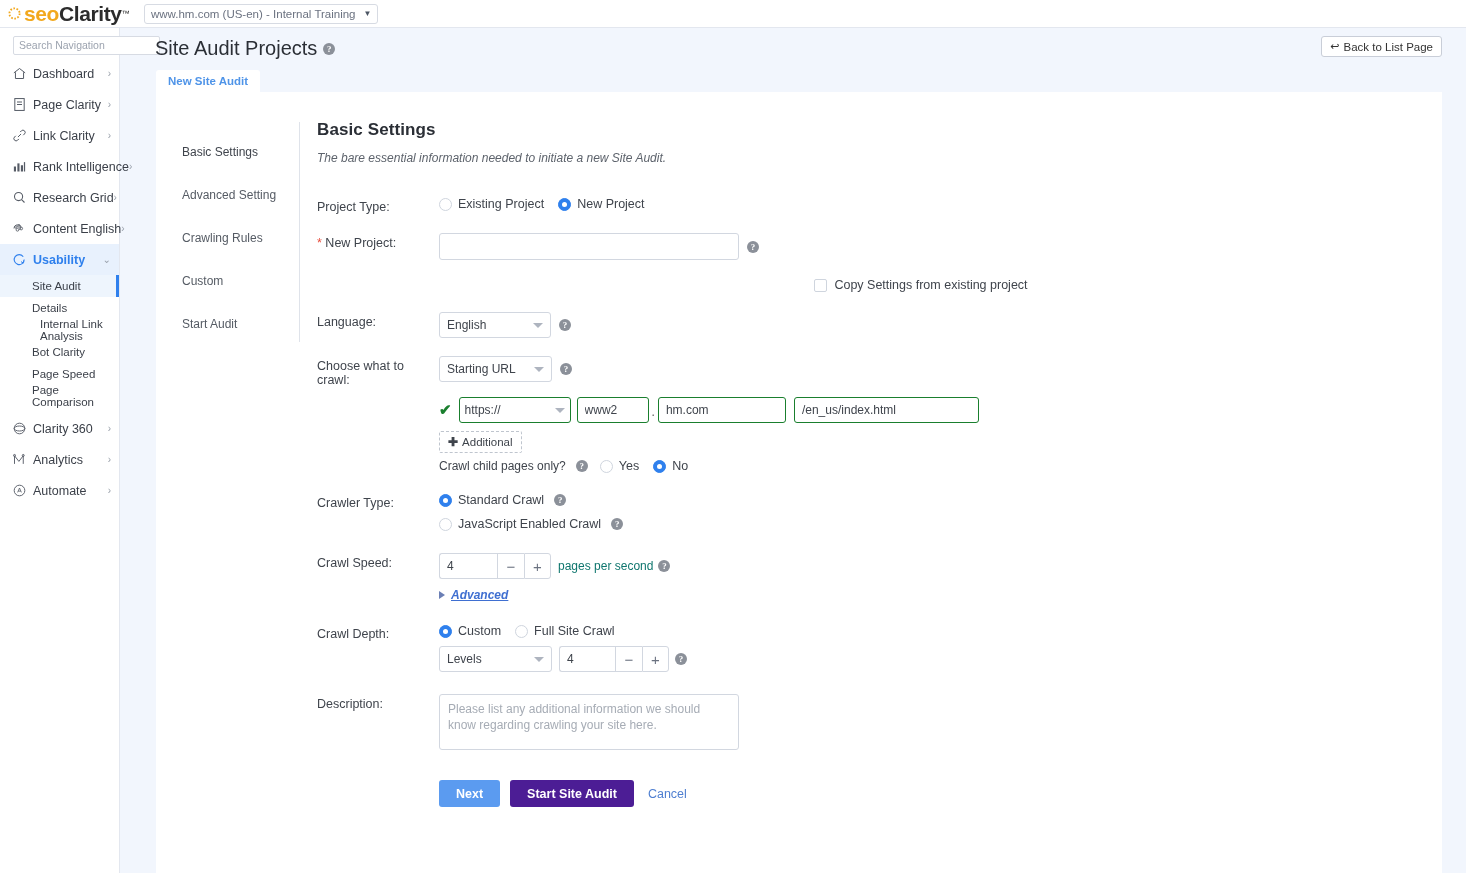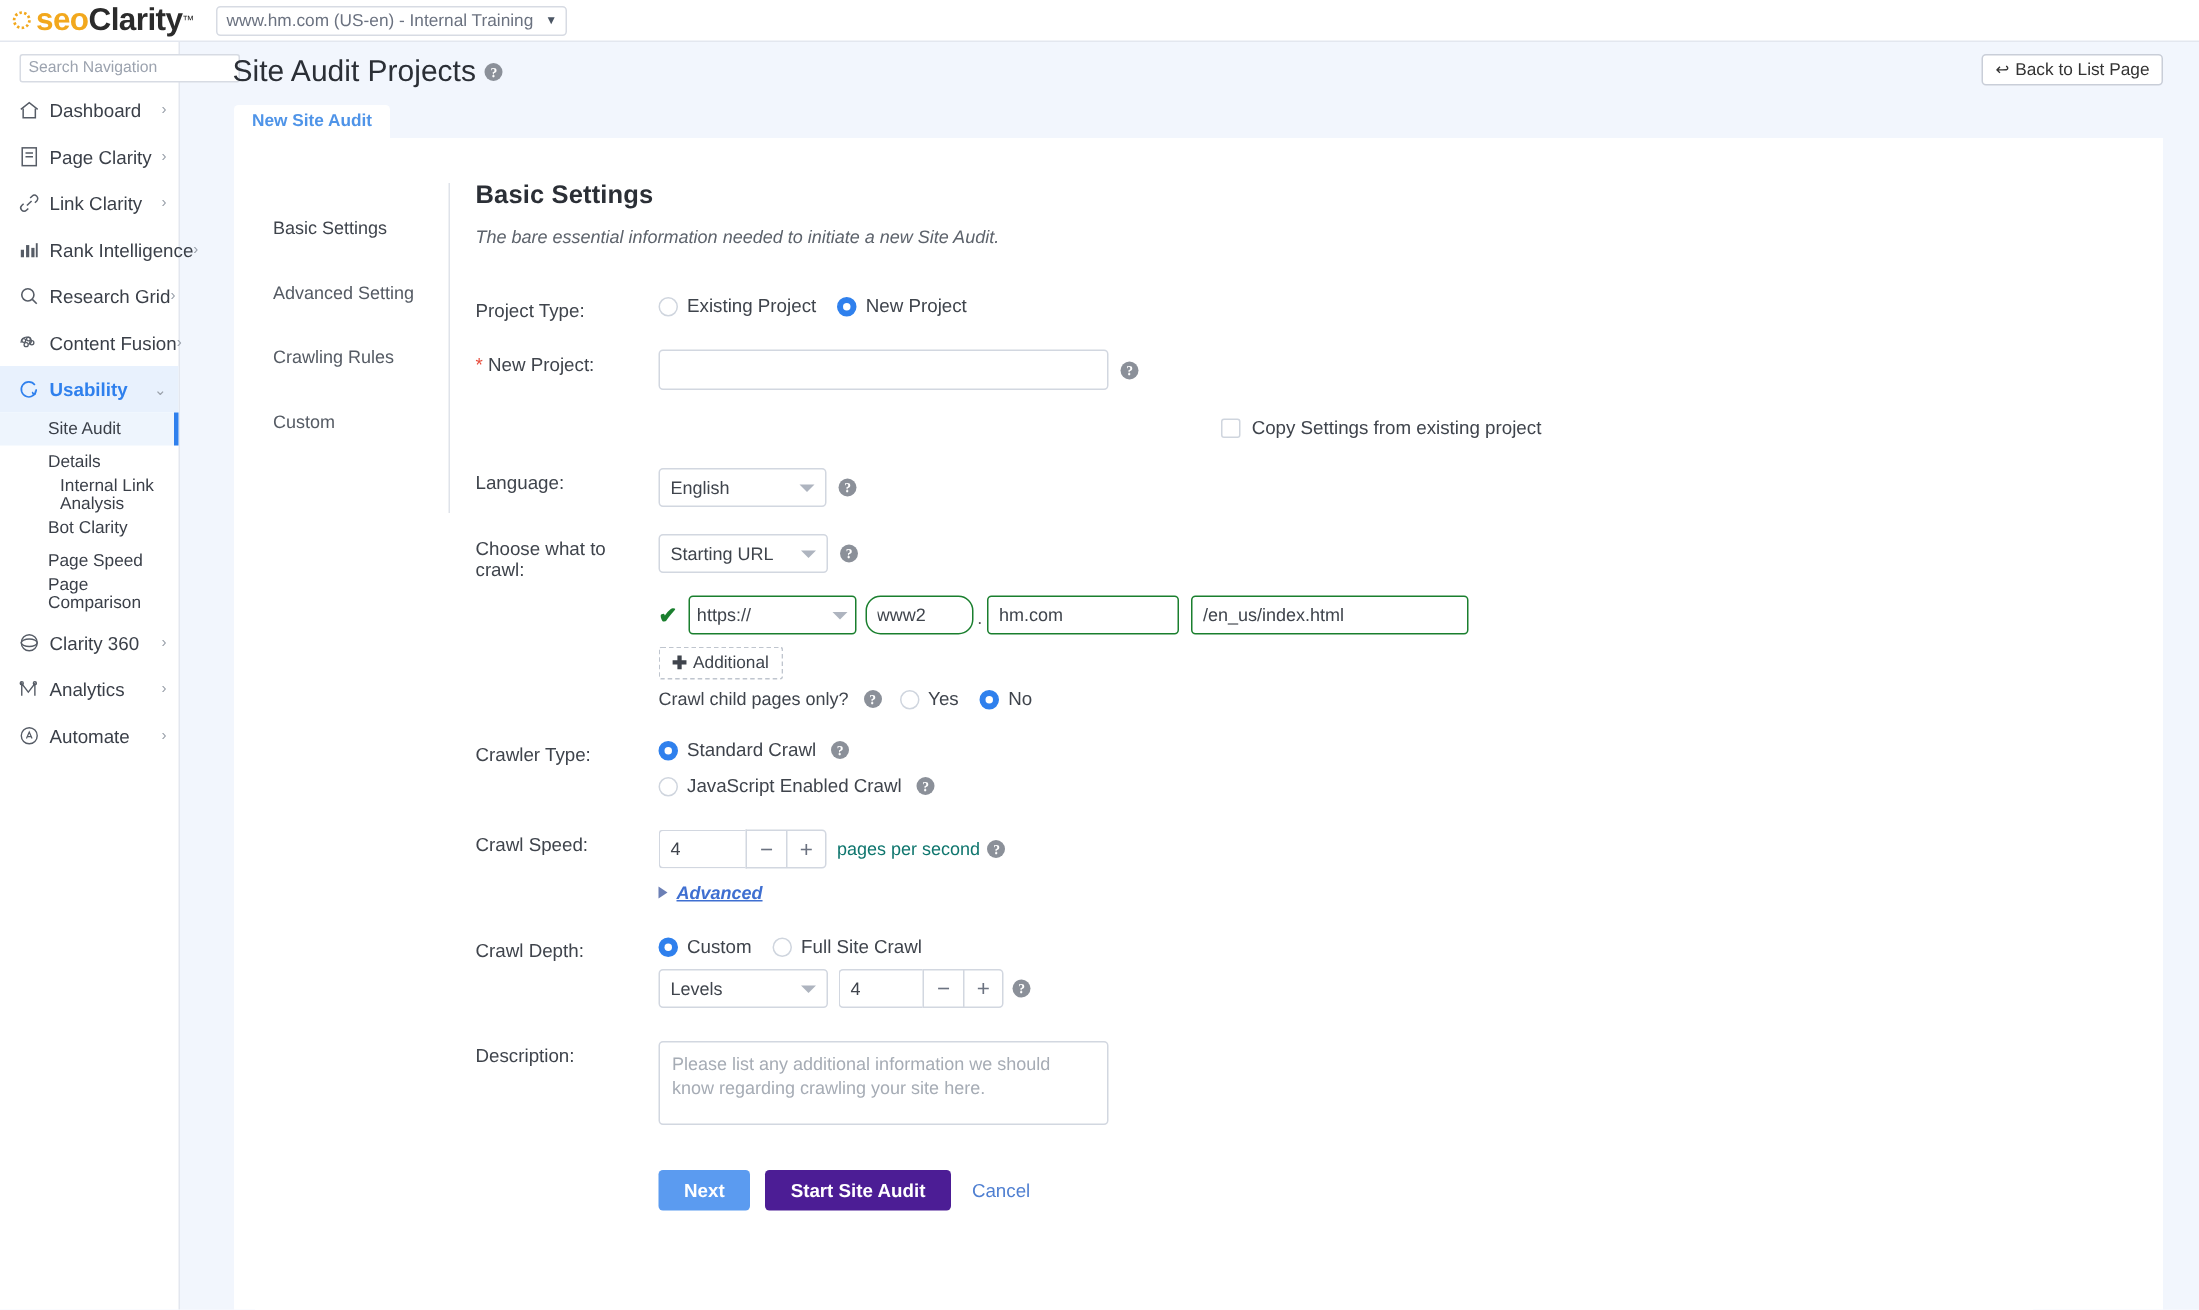--- a/index.html
+++ b/index.html
@@ -415,21 +415,21 @@
   <div class="nav-item">
     <span class="ico">
         <svg width="16" height="15" viewBox="0 0 24 24" fill="none" stroke="currentColor" stroke-width="1.4">
           <path d="M4 12c0-4 3-6 6-6s5 1.6 5 4-1 3-3 3.5"></path>
           <circle cx="7" cy="9.5" r="2"></circle>
           <circle cx="12" cy="8" r="2"></circle>
           <circle cx="15.5" cy="12" r="2.2"></circle>
           <circle cx="9.5" cy="14" r="2.2"></circle>
         </svg>
       </span>
-    <span class="lbl">Content Fusion</span>
+    <span class="lbl">Content English</span>
     <span class="chev">›</span>
   </div>
   <div class="nav-item active">
     <span class="ico">
         <svg width="15" height="15" viewBox="0 0 24 24" fill="none" stroke="currentColor" stroke-width="1.7">
           <path d="M18 7.5A8 8 0 1 0 19.5 12"></path>
           <path d="M15 15l3 3M18.5 13.5v3.5h-3.5" stroke-width="1.4"></path>
         </svg>
       </span>
     <span class="lbl">Usability</span>
@@ -513,20 +513,23 @@
         <span>Basic Settings</span>
       </div>
     <div class="side-tab">
         <span>Advanced Setting</span>
       </div>
     <div class="side-tab">
         <span>Crawling Rules</span>
       </div>
     <div class="side-tab">
         <span>Custom</span>
+      </div>
+    <div class="side-tab">
+        <span>Start Audit</span>
       </div>
   </div>
 
   <div class="form-area">
     <div class="form-title">Basic Settings</div>
     <div class="form-sub">The bare essential information needed to initiate a new Site Audit.</div>
 
     <div class="row" style="margin-top:32px;">
       <div class="row-label">Project Type:</div>
       <div class="row-ctl">
@@ -585,21 +588,21 @@
     </div>
 
     <div class="row" style="margin-top:10px;">
       <div class="row-label"></div>
       <div class="row-ctl" style="align-items:center;">
         <span class="check-ok">✔</span>
         <div class="selbox green" style="width:62px;padding:0 5px;">
           <span>https://</span>
           <span class="selcaret" style="margin-left:5px;"></span>
         </div>
-        <input class="txtinput green" style="width: 72px; margin-left: 6px; border-radius: 10px;" value="www2">
+        <input class="txtinput green" style="width: 72px; margin-left: 6px;" value="www2">
         <span class="dot-sep">.</span>
         <input class="txtinput green" style="width: 128px;" value="hm.com">
         <input class="txtinput green" style="width: 185px; margin-left: 8px;" value="/en_us/index.html">
       </div>
     </div>
 
     <div class="row" style="margin-top:8px;">
       <div class="row-label"></div>
       <div class="row-ctl" style="flex-direction:column;align-items:flex-start;">
         <div class="add-btn">

